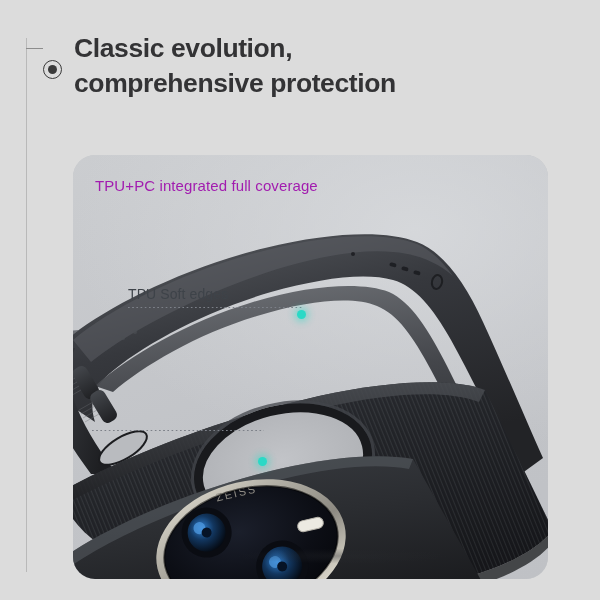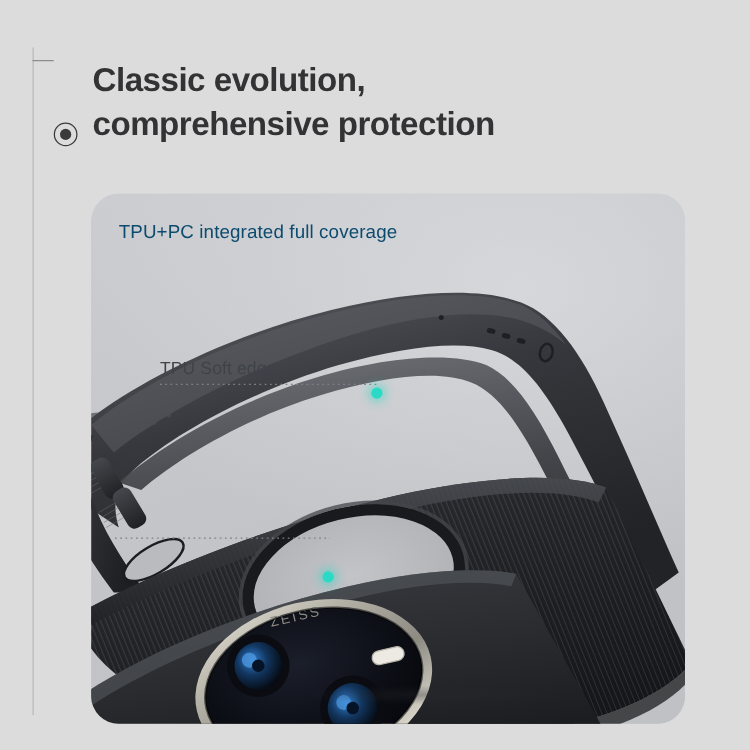--- a/index.html
+++ b/index.html
@@ -40,23 +40,22 @@
     background: #8d8d8d;
   }
 
   
   .heading-row {
     position: absolute;
     left: 43px;
     top: 31px;
     width: 520px;
     display: flex;
-    align-items: flex-end;
+    align-items: center;
     gap: 12px;
-    margin-top: 16px;
   }
   .bullet-icon {
     flex: 0 0 auto;
     margin-top: 6px;
     width: 19px;
     height: 19px;
     border-radius: 50%;
     border: 1.6px solid #3a3a3a;
     box-sizing: border-box;
     display: flex;
@@ -96,21 +95,21 @@
     inset: 0;
     background:
       radial-gradient(120% 90% at 72% 18%, rgba(216,218,221,0.85) 0%, rgba(197,199,202,0) 60%),
       linear-gradient(160deg, #cbcdd0 0%, #c2c4c8 55%, #bfc1c5 100%);
   }
   .card-label {
     position: absolute;
     left: 22px;
     top: 22px;
     font-size: 15px;
-    color: #0c4a6e;
+    color: #a21caf;
     letter-spacing: 0.1px;
     white-space: nowrap;
   }
 
   
   .frame-wrap {
     position: absolute;
     left: -60px;
     top: 35px;
     width: 560px;

